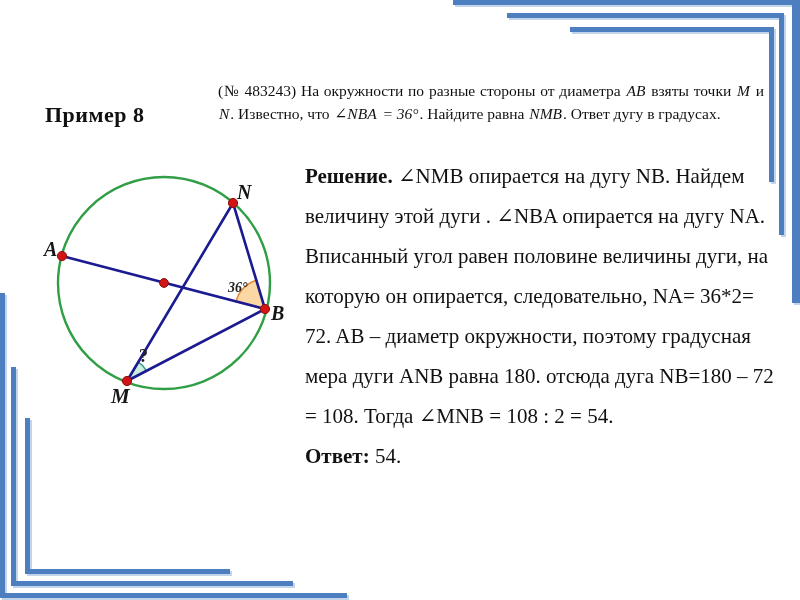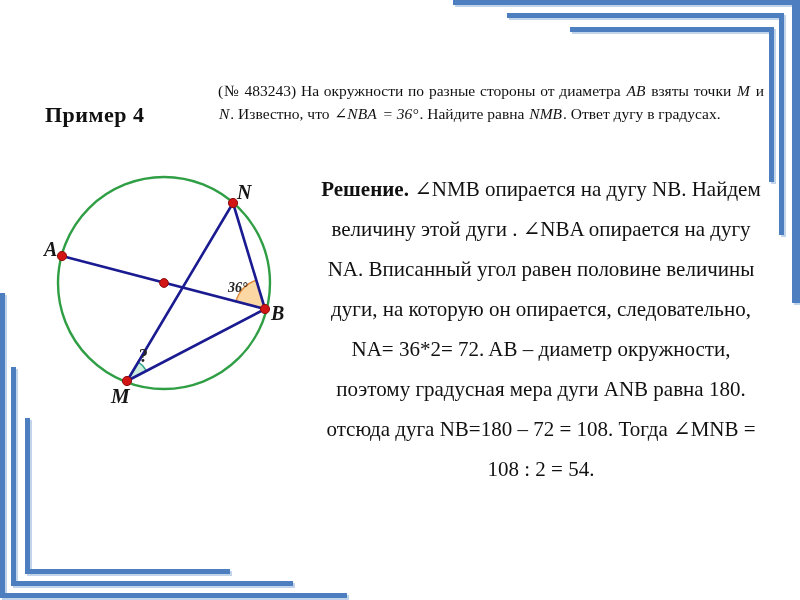--- a/index.html
+++ b/index.html
@@ -20,21 +20,21 @@
   .problem{
     position:absolute;left:218px;top:79px;width:546px;
     font-size:15.5px;line-height:23px;text-align:justify;
   }
   .problem i{padding:0 1px;}
   
   .solution{
     position:absolute;left:305px;top:156px;width:472px;
     font-size:21px;line-height:40px;
   }
-  .solution p{margin:13px;text-align:center;}
+  .solution p{margin:0;}
   .bold{font-weight:bold;}
   
   .diagram{position:absolute;left:40px;top:165px;}
   .pt-label{font-family:"Liberation Serif","DejaVu Serif",serif;font-weight:bold;font-style:italic;fill:#161616;}
   .angle-label{font-family:"Liberation Serif","DejaVu Serif",serif;fill:#222;}
 </style>
 </head>
 <body>
 
 <div class="decor" style="left:453px;top:0;width:347px;height:5px;"></div>
@@ -44,21 +44,21 @@
 <div class="decor" style="left:570px;top:27px;width:204px;height:5px;"></div>
 <div class="decor" style="left:769px;top:27px;width:5px;height:155px;"></div>
 
 <div class="decor" style="left:0;top:293px;width:5px;height:305px;"></div>
 <div class="decor" style="left:0;top:593px;width:347px;height:5px;"></div>
 <div class="decor" style="left:11px;top:367px;width:5px;height:219px;"></div>
 <div class="decor" style="left:11px;top:581px;width:282px;height:5px;"></div>
 <div class="decor" style="left:25px;top:418px;width:5px;height:156px;"></div>
 <div class="decor" style="left:25px;top:569px;width:205px;height:5px;"></div>
 
-<div class="title">Пример 4</div>
+<div class="title">Пример 8</div>
 
 <div class="problem"><span>(№ 483243) На окружности по разные стороны от диаметра </span><i>AB</i><span> взяты точки </span><i>M</i><span> и </span><i>N</i><span>. Известно, что </span><i>∠NBA</i><i> = 36°</i><span>. Найдите равна </span><i>NMB</i><span>. Ответ дугу в градусах.</span></div>
 
 <svg class="diagram" width="252" height="248" viewBox="40 165 252 248">
 
   <circle cx="164" cy="283" r="106" fill="none" stroke="#2f9e44" stroke-width="2.4"></circle>
 
   <path d="M 265 309 L 236.0 301.4 A 30 30 0 0 1 256.3 280.3 Z" fill="#fbd7a4" stroke="#e08a3c" stroke-width="1.5"></path>
 
   <path d="M 127 381 L 138.3 362.1 A 22 22 0 0 1 146.5 370.8 Z" fill="#cdeedd" stroke="#2fa08a" stroke-width="1.5"></path>
@@ -81,13 +81,14 @@
   <text x="44" y="256" font-size="20" class="pt-label">A</text>
   <text x="237" y="199" font-size="20" class="pt-label">N</text>
   <text x="271" y="320" font-size="20" class="pt-label">B</text>
   <text x="111" y="403" font-size="21" class="pt-label">M</text>
   <text x="228" y="292" font-size="14" class="angle-label" font-style="italic" font-weight="bold">36°</text>
   <text x="139" y="362" font-size="18" class="angle-label" font-weight="bold">?</text>
 </svg>
 
 <div class="solution">
   <p><span class="bold">Решение.</span><span> ∠NMB опирается на дугу NB. Найдем величину этой дуги . ∠NBA опирается на дугу NA. Вписанный угол равен половине величины дуги, на которую он опирается, следовательно, NA= 36*2= 72. AB – диаметр окружности, поэтому градусная мера дуги ANB равна 180. отсюда  дуга NB=180 – 72 = 108. Тогда ∠MNB = 108 : 2 = 54.</span></p>
+  <p><span class="bold">Ответ:</span><span> 54.</span></p>
 </div>
 
 </body></html>

